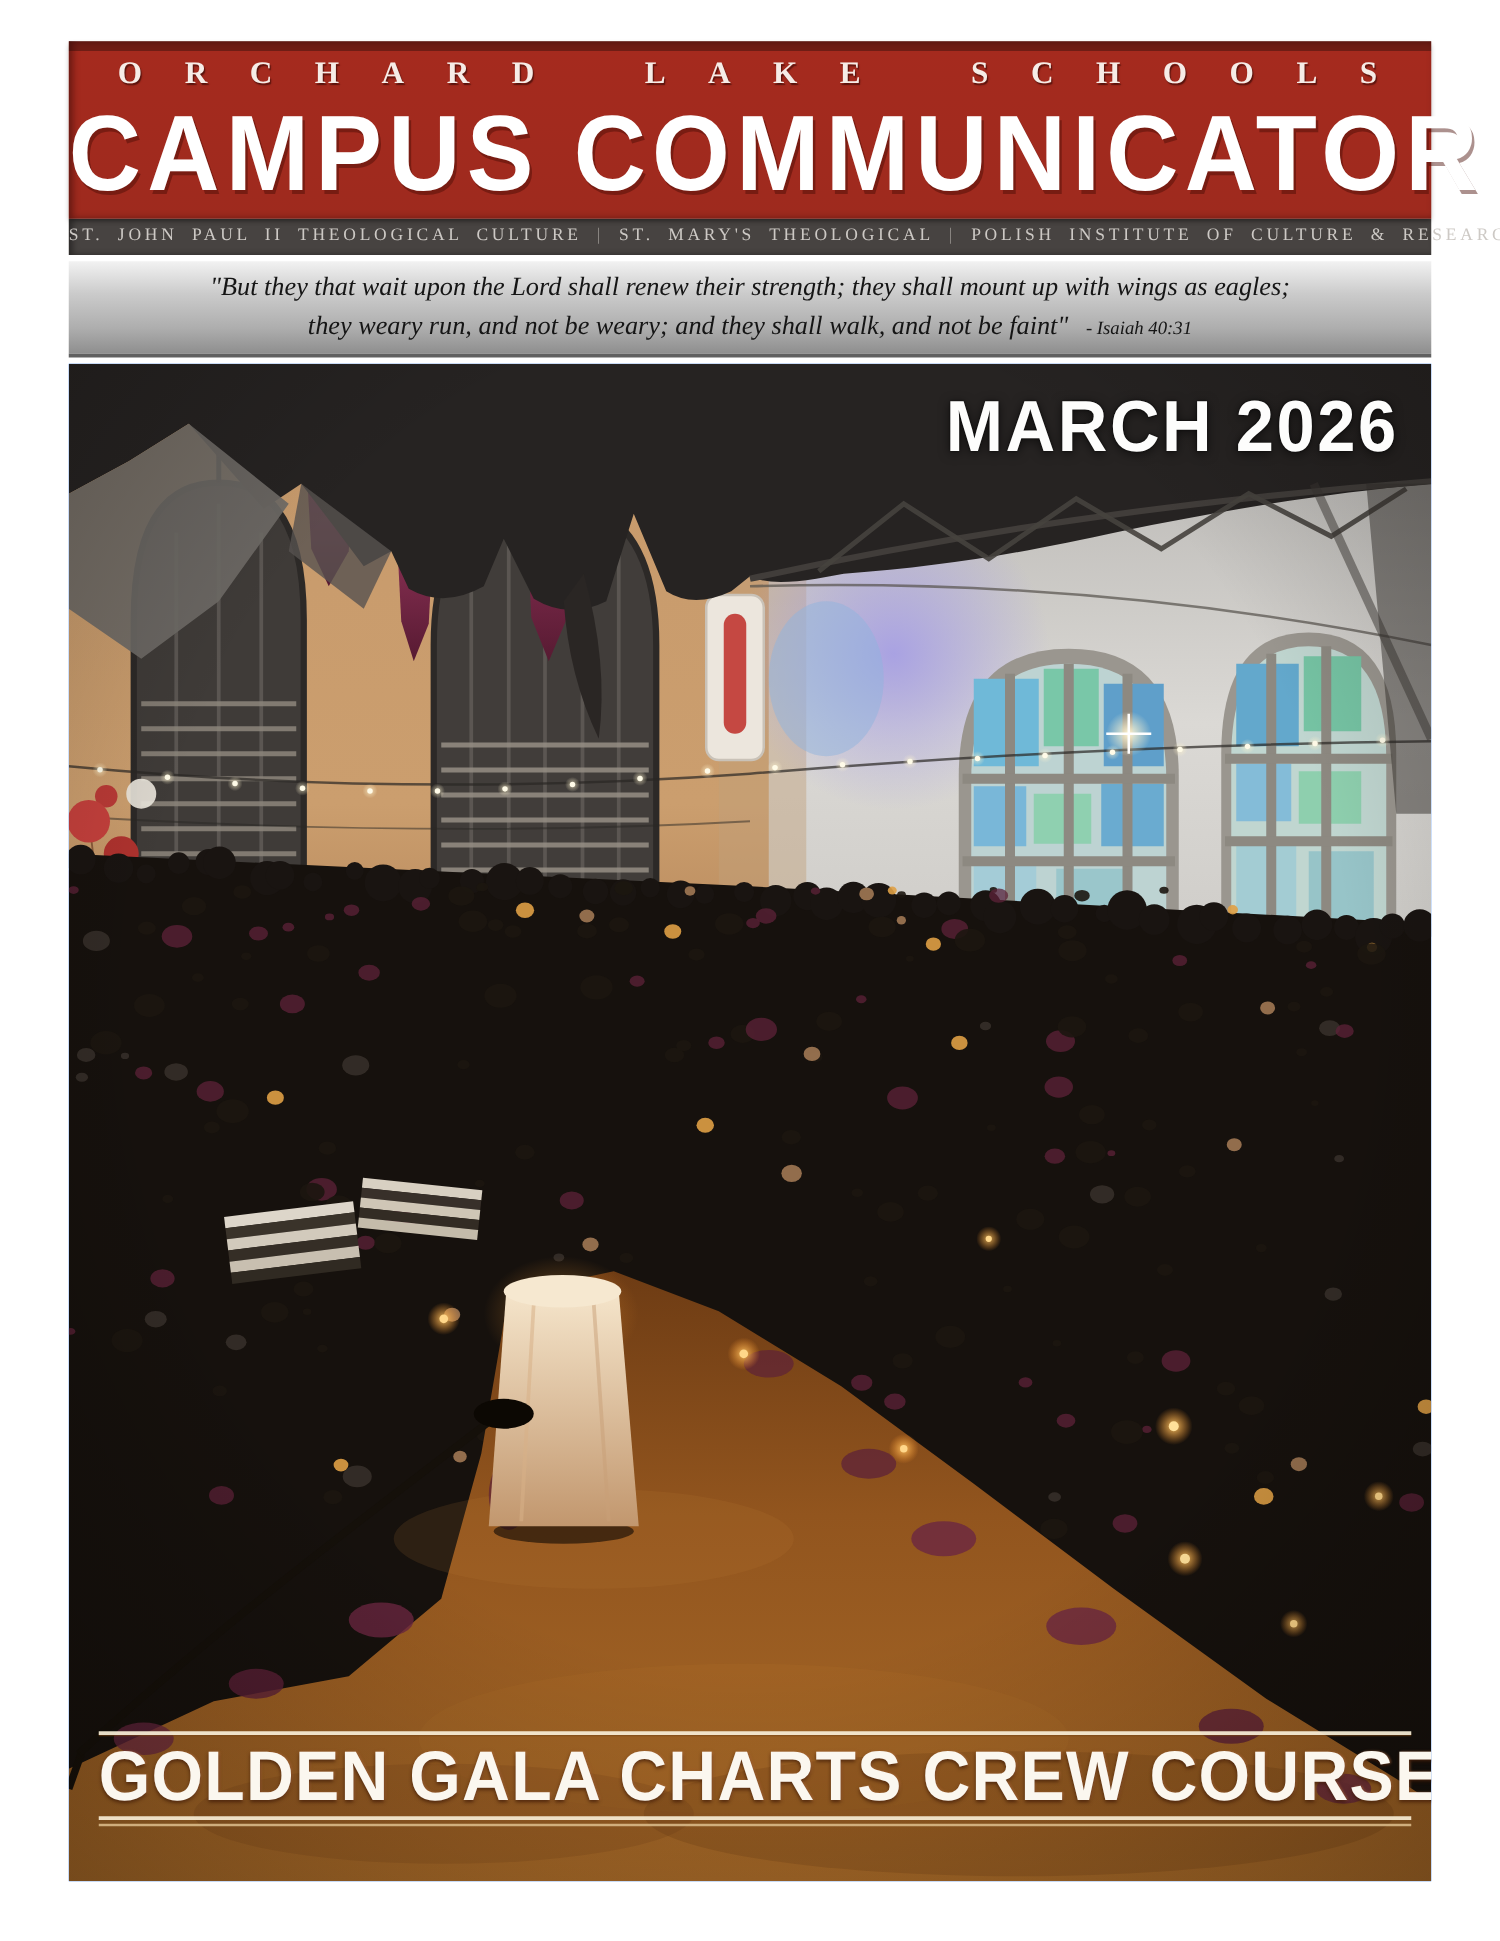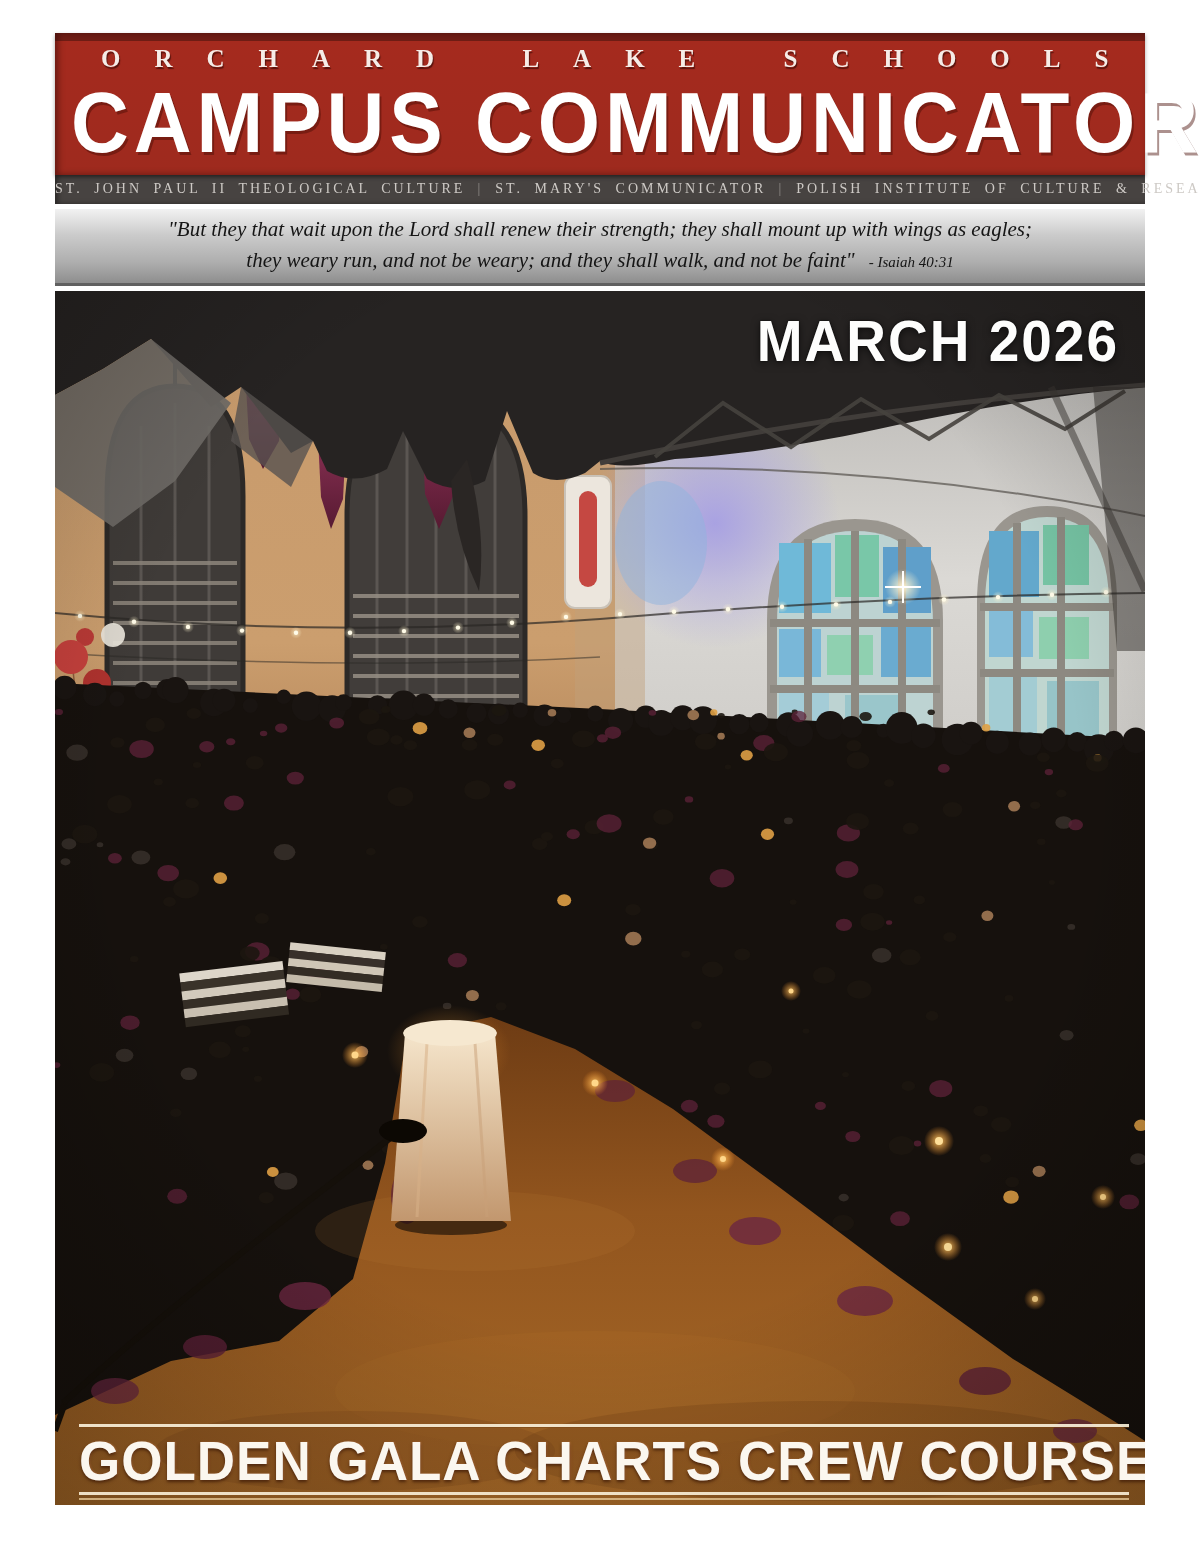--- a/index.html
+++ b/index.html
@@ -2,21 +2,21 @@
 <html><head>
 <meta charset="utf-8">
 <style>
   html,body{margin:0;padding:0;background:#ffffff;}
   .page{position:relative;width:1200px;height:1553px;background:#ffffff;overflow:hidden;
         font-family:"Liberation Sans","DejaVu Sans",sans-serif;}
   .column{position:absolute;left:55px;top:33px;width:1090px;}
 
   
   .masthead{position:relative;background:linear-gradient(to bottom,#6f1d15 0,#6f1d15 8px,#a52a1e 8px,#9e2a1e 100%);
-            padding:12px 16px 14px;box-shadow:0 2px 4px rgba(0,0,0,.35), inset 3px 0 6px rgba(40,5,5,.5);}
+            padding:12px 0 14px;box-shadow:0 2px 4px rgba(0,0,0,.35), inset 3px 0 6px rgba(40,5,5,.5);}
   .school{color:#f6ece7;font-family:"Liberation Serif","DejaVu Serif",serif;font-weight:bold;
           font-size:25px;letter-spacing:34px;word-spacing:14px;white-space:nowrap;text-align:center;
           padding-left:30px;text-shadow:1px 2px 1px #58130d;}
   .title{margin-top:6px;color:#ffffff;font-size:80px;font-weight:bold;letter-spacing:5px;line-height:1.02;
          text-align:center;white-space:nowrap;transform:scaleY(1.07);transform-origin:center top;
          text-shadow:2px 3px 0 rgba(70,10,5,.45);}
 
   
   .divisions{background:#474341;color:#cdc9c5;font-family:"Liberation Serif","DejaVu Serif",serif;
              font-size:14px;letter-spacing:3px;word-spacing:5px;white-space:nowrap;text-align:center;
@@ -28,40 +28,40 @@
          border-bottom:3px solid #606060;text-align:center;padding:5px 0 6px;color:#151515;
          font-family:"Liberation Serif","DejaVu Serif",serif;font-style:italic;font-size:21px;line-height:1.5;}
   .quote .ref{font-size:15px;margin-left:14px;margin-top:38px;}
 
   
   .photo{position:relative;margin-top:5px;height:1214px;background:#3b82f6;overflow:hidden;}
   .photo svg{position:absolute;left:0;top:0;width:100%;height:100%;display:block;}
   .issue-date{position:absolute;top:16px;right:26px;color:#fdfdfc;font-size:55px;font-weight:bold;
               letter-spacing:2px;transform:scaleY(1.05);transform-origin:top right;
               text-shadow:0 2px 8px rgba(0,0,0,.6), 0 0 2px rgba(0,0,0,.8);}
-  .headline-wrap{position:absolute;left:24px;right:16px;top:1133px;text-align:right;}
+  .headline-wrap{position:absolute;left:24px;right:16px;top:1094px;text-align:right;}
   .rule-top{border-top:3px solid rgba(249,239,216,.92);box-shadow:0 1px 0 rgba(120,70,20,.55);}
   .headline{margin-top:3px;color:#fbf7ef;font-size:53px;font-weight:bold;letter-spacing:1px;line-height:1.1;
             white-space:nowrap;transform:scaleY(1.06);transform-origin:center top;
             text-shadow:0 2px 3px rgba(55,22,4,.75), 1px 0 2px rgba(205,130,80,.55);}
   .rule-bot{margin-top:4px;border-top:3px solid rgba(249,239,216,.9);}
   .rule-bot2{margin-top:3px;border-top:2px solid rgba(222,192,142,.85);}
 </style>
 </head>
 <body>
 
 <div class="page">
   <div class="column">
 
     <div class="masthead">
       <div class="school">ORCHARD LAKE SCHOOLS</div>
       <div class="title">CAMPUS COMMUNICATOR</div>
     </div>
 
-    <div class="divisions"><span>ST. JOHN PAUL II THEOLOGICAL CULTURE</span><span class="div-sep">|</span><span>ST. MARY'S COMMUNICATOR</span><span class="div-sep">|</span><span>POLISH INSTITUTE OF CULTURE &amp; RESEARCH</span></div>
+    <div class="divisions"><span>ST. JOHN PAUL II THEOLOGICAL CULTURE</span><span class="div-sep">|</span><span>ST. MARY'S THEOLOGICAL</span><span class="div-sep">|</span><span>POLISH INSTITUTE OF CULTURE &amp; RESEARCH</span></div>
 
     <div class="quote">
       <div>"But they that wait upon the Lord shall renew their strength; they shall mount up with wings as eagles;</div>
       <div><span>they weary run, and not be weary; and they shall walk, and not be faint"</span><span class="ref">- Isaiah 40:31</span></div>
     </div>
 
     <div class="photo" role="img" aria-label="Golden Gala banquet crowd in a historic hall with arched windows, hanging maroon banners, string lights, candle-lit round tables and a wooden dance floor">
       <svg viewBox="0 0 1090 1214" preserveAspectRatio="none">
         <defs>
           <linearGradient id="lwall" x1="0" y1="0" x2="0" y2="1">

